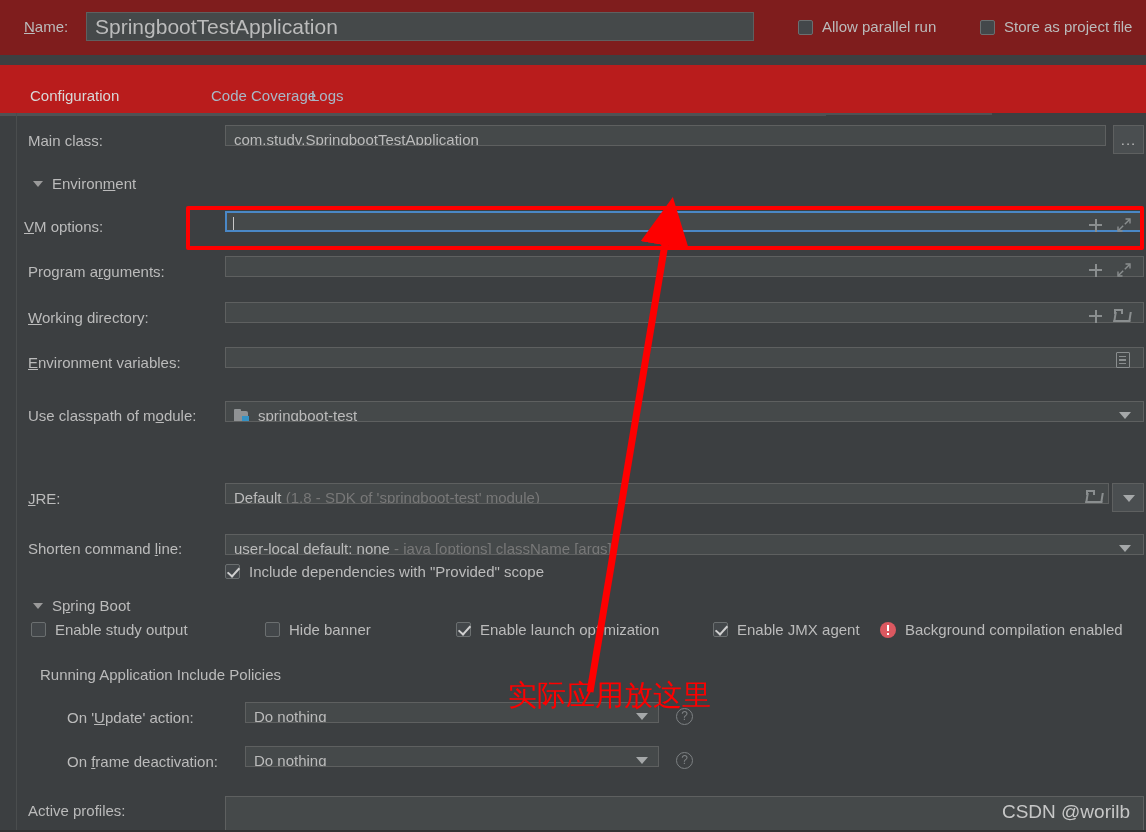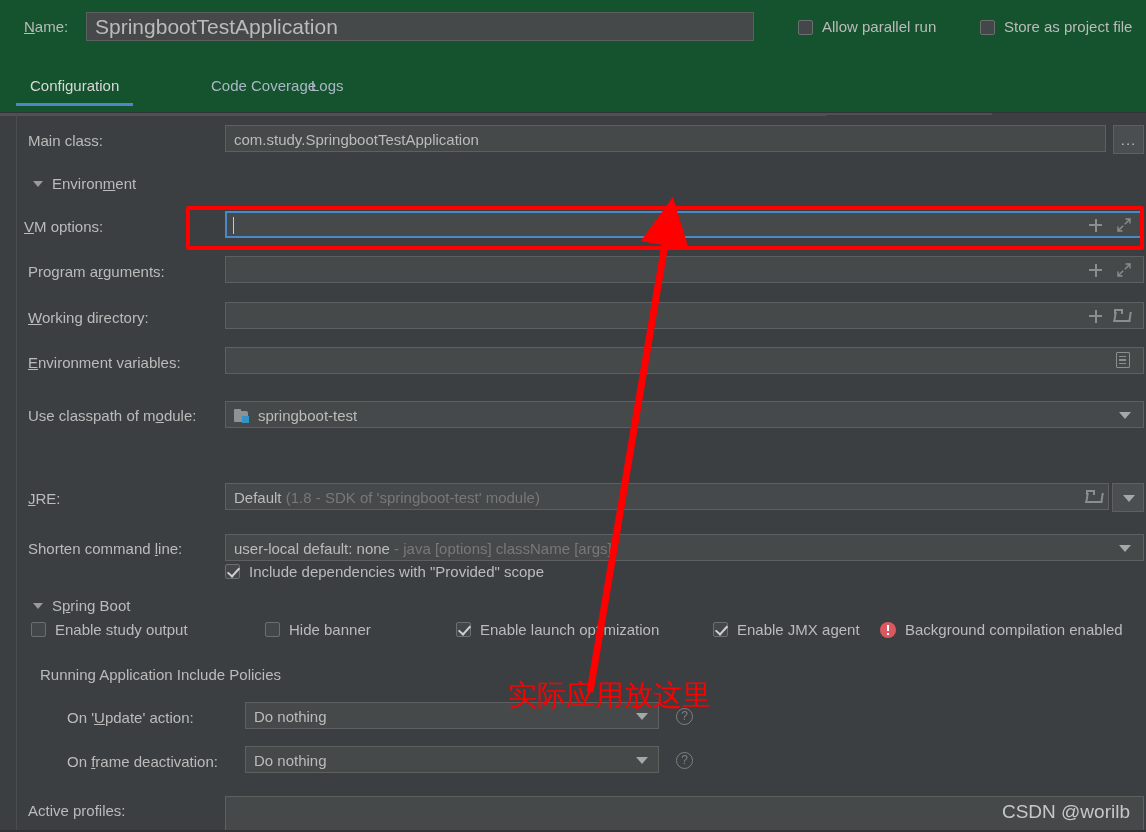--- a/index.html
+++ b/index.html
@@ -10,21 +10,21 @@
     font-family: "Liberation Sans", "DejaVu Sans", sans-serif;
     font-size: 14px;
     color: #bbbbbb;
     overflow: hidden;
     position: relative;
   }
 
   
   .name-bar {
     position: absolute; left: 0; top: 0; width: 1146px; height: 55px;
-    background: #14532d;
+    background: #7f1d1d;
   }
   .name-label {
     position: absolute; left: 24px; top: 18px;
     font-size: 15px; color: #bbbbbb;
   }
   .name-label u { text-decoration: underline; }
   .name-input {
     position: absolute; left: 86px; top: 12px; width: 668px; height: 29px;
     background: #45494a; border: 1px solid #5e6060;
     color: #bbbbbb; font-size: 21px;
@@ -46,22 +46,22 @@
   }
   .cb.checked::after {
     content: ""; position: absolute;
     left: 4px; top: 0px; width: 5px; height: 10px;
     border: solid #d0d0d0; border-width: 0 2px 2px 0;
     transform: rotate(42deg);
   }
 
   
   .tabs {
-    position: absolute; left: 0; top: 55px; width: 1146px; height: 58px;
-    background: #14532d;
+    position: absolute; left: 0; top: 65px; width: 1146px; height: 58px;
+    background: #b91c1c;
   }
   .tab {
     position: absolute; top: 22px; font-size: 15px; color: #a9b7c6;
     padding-bottom: 12px;
   }
   .tab.t0 { left: 30px; }
   .tab.t1 { left: 165px; margin-left: 46px; }
   .tab.t2 { left: 311px; }
   .tab.active { color: #d8d8d8; }
   .tab.active::after {
@@ -83,21 +83,21 @@
     background: #4a4d4e;
   }
 
   .row-label {
     position: absolute; font-size: 15px; color: #bbbbbb; white-space: nowrap;
   }
   .row-label u { text-decoration: underline; }
 
   .field {
     position: absolute; background: #45494a;
-    border: 1px solid #5e6060; height: 27px;
+    border: 1px solid #5e6060; height: 21px;
     color: #bbbbbb; font-size: 15px; line-height: 27px;
     padding: 0 8px; white-space: nowrap; overflow: hidden;
   }
   .field .muted { color: #787878; }
 
   
   .section {
     position: absolute; display: flex; align-items: center; gap: 9px;
     font-size: 15px; color: #bbbbbb; white-space: nowrap;
   }

